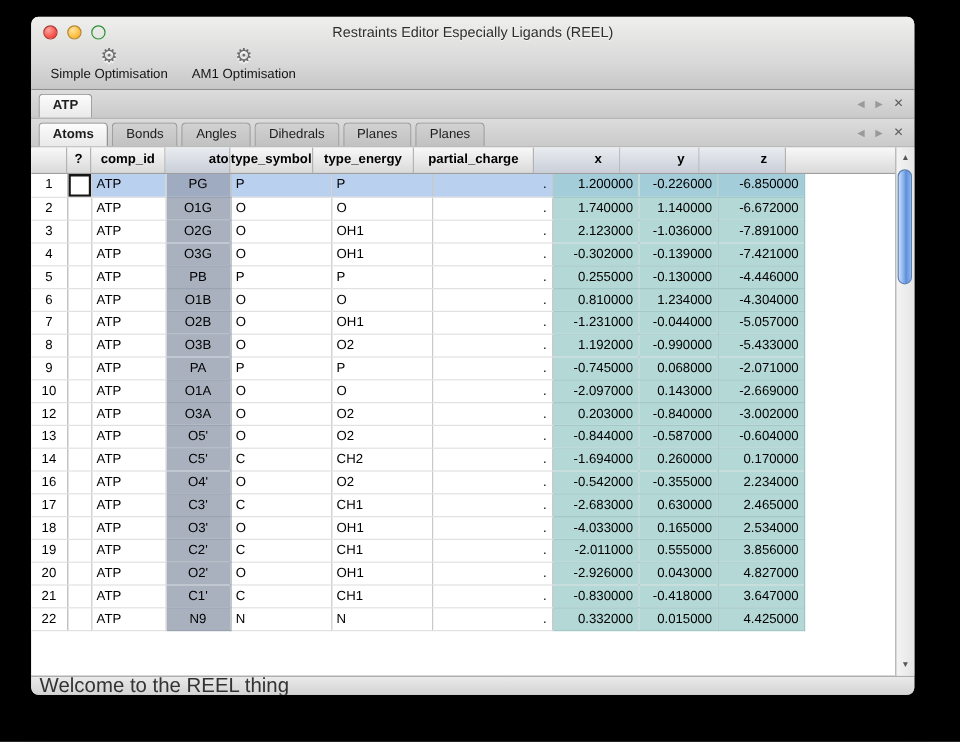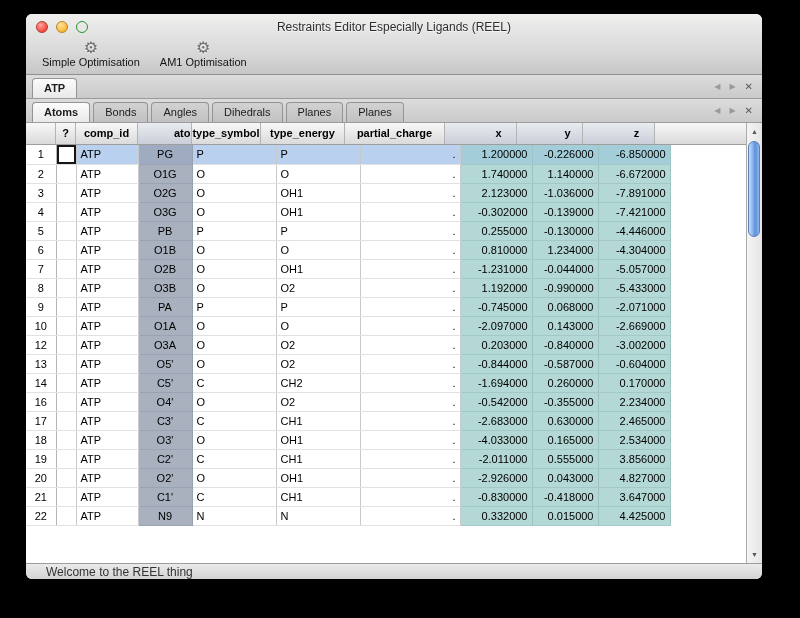--- a/index.html
+++ b/index.html
@@ -55,21 +55,21 @@
   
   .vscroll{position:relative;width:16px;background:linear-gradient(to right,#f4f4f4,#e5e5e5);border-left:1px solid #ababab;box-sizing:border-box;}
   .sb-btn{position:absolute;left:0;width:100%;height:15px;display:flex;align-items:center;justify-content:center;
     font-size:7px;color:#555;}
   .sb-up{top:1px;}
   .sb-down{bottom:1px;}
   .sb-thumb{position:absolute;left:1px;top:18px;width:12px;height:96px;border-radius:7px;
     background:linear-gradient(to right,#cadef9,#7ea9e9 45%,#5c8fd9 60%,#8ab4ef);border:1px solid #5a81b4;box-sizing:border-box;}
   
   .statusbar{height:17px;background:linear-gradient(#eaeaea,#d2d2d2);border-top:1px solid #9c9c9c;
-    font-size:12px;color:#333;line-height:16px;padding-left:20px;box-sizing:border-box;}
+    font-size:17px;color:#333;line-height:16px;padding-left:7px;box-sizing:border-box;}
 </style>
 </head>
 <body>
 
 <div class="screen">
   <div class="window">
 
     <div class="chrome">
       <div class="titlebar">
         <div class="traffic">

